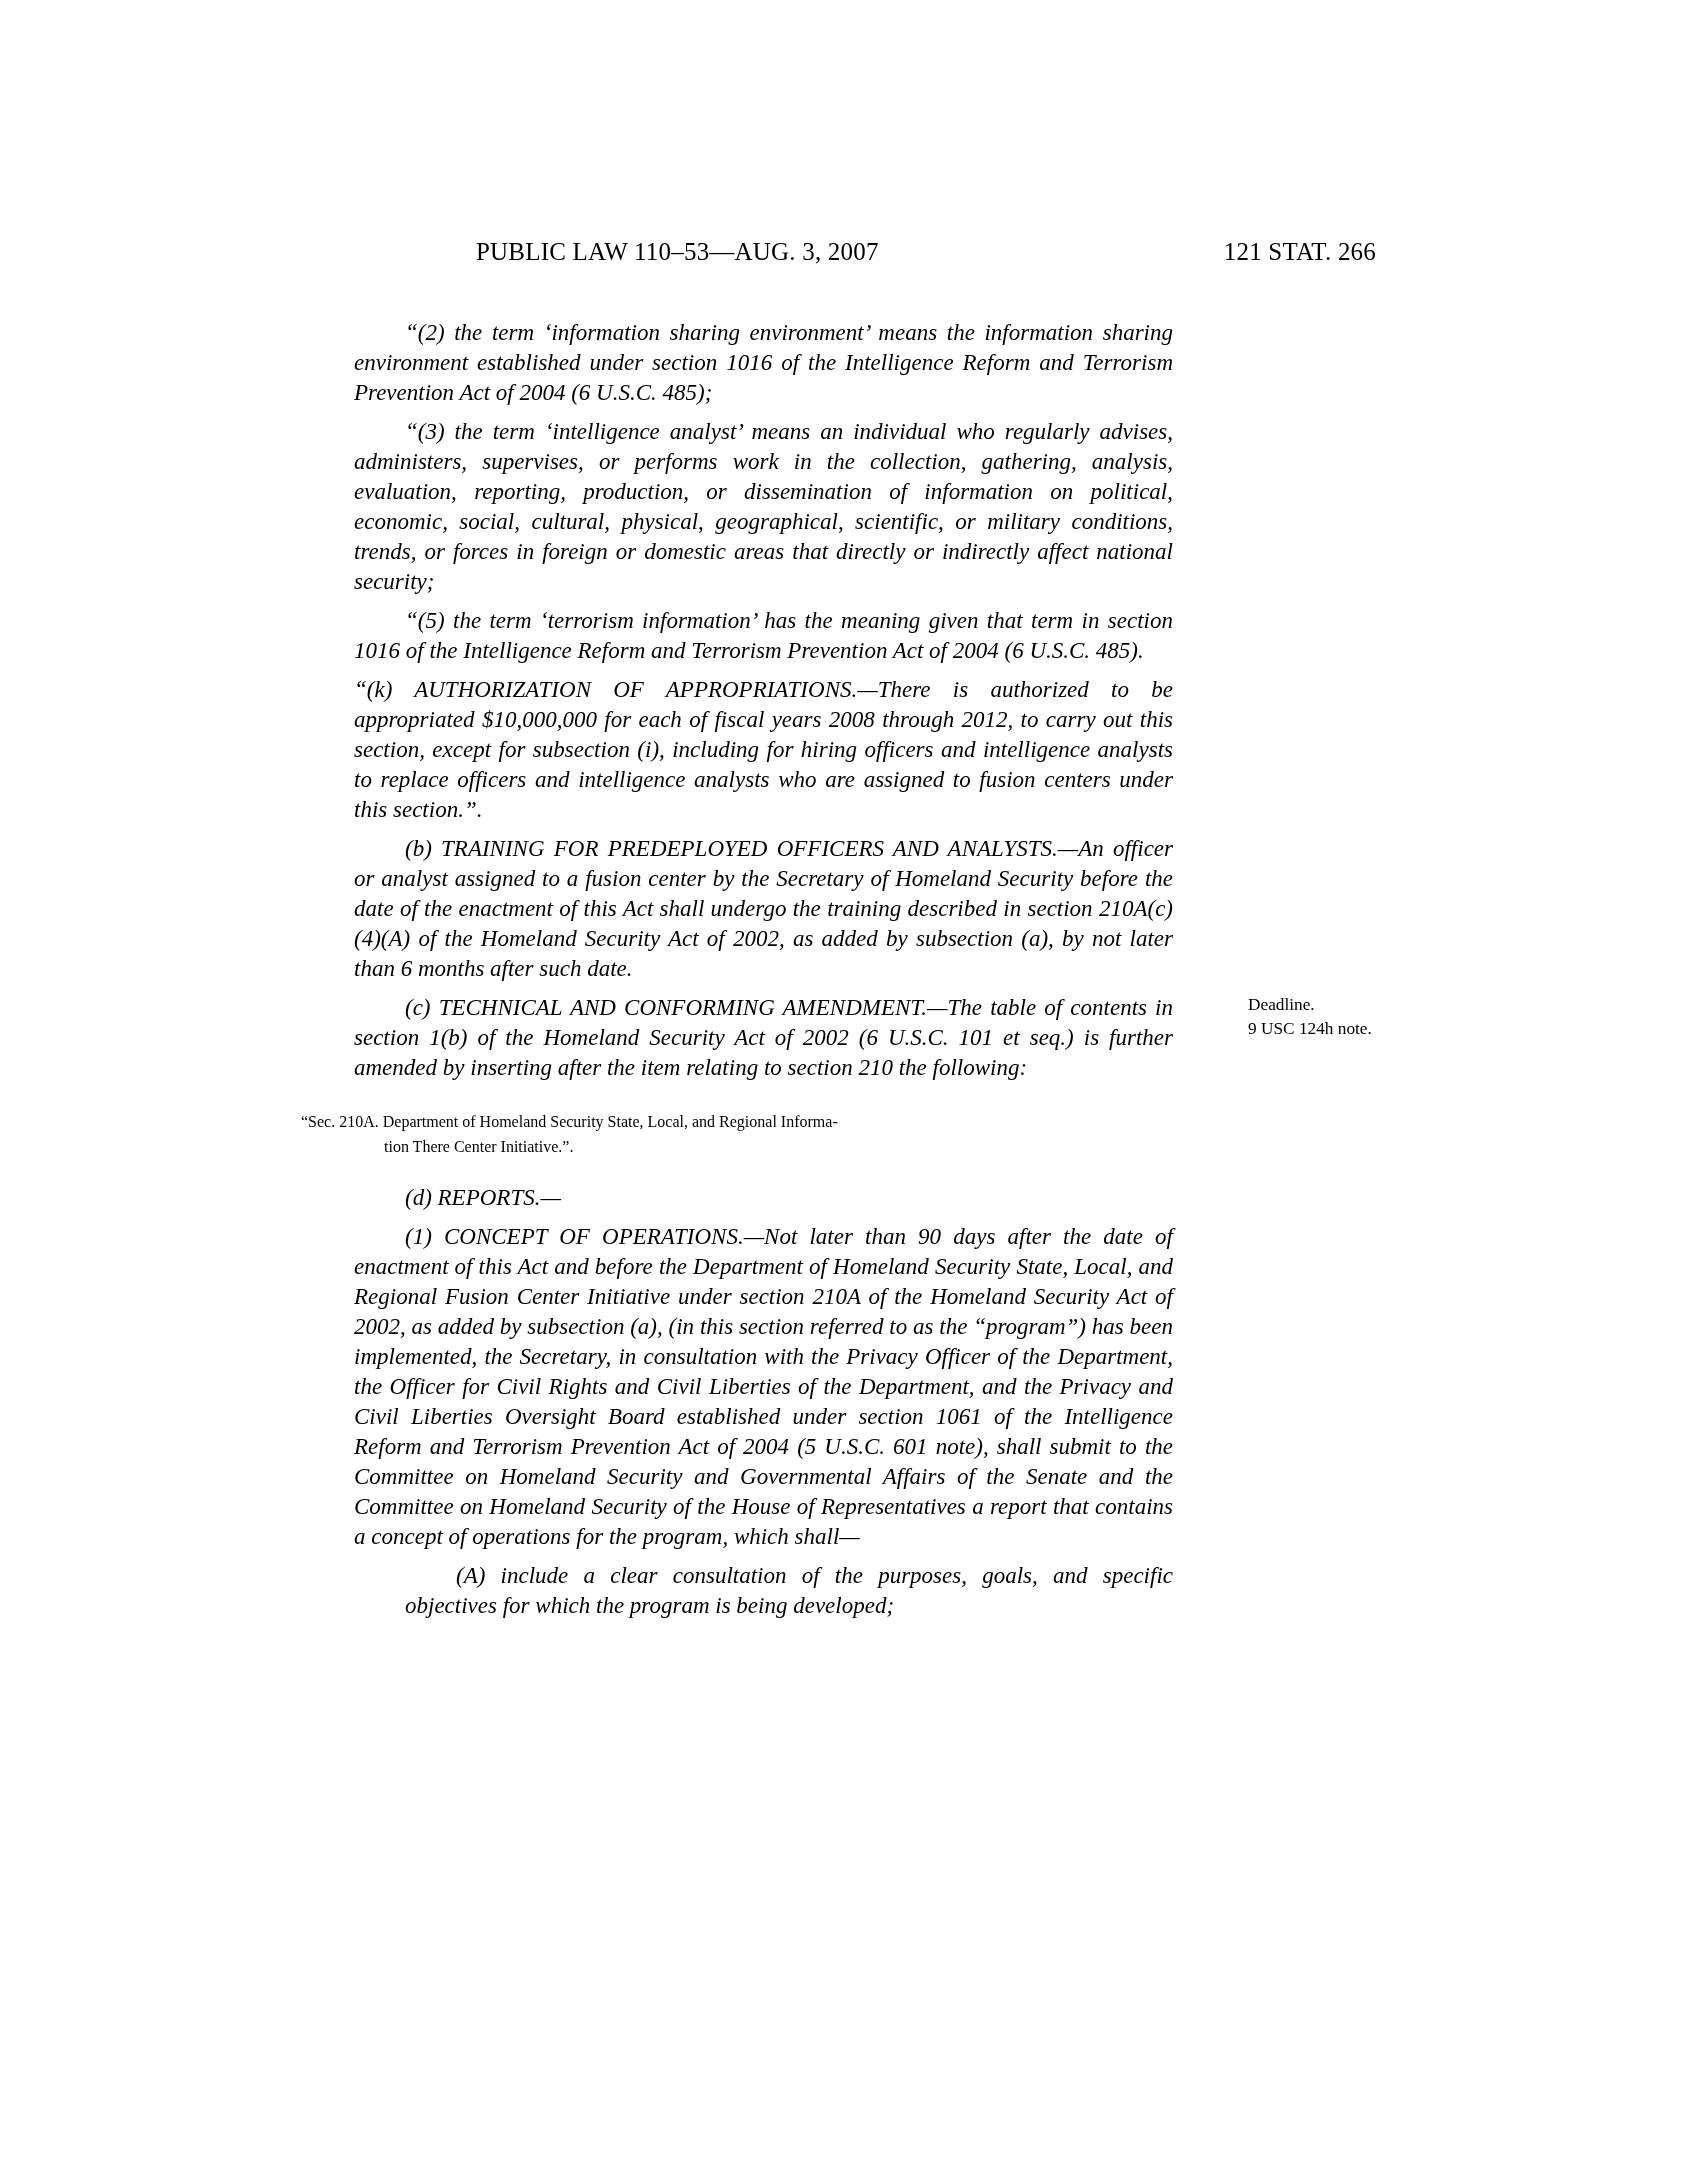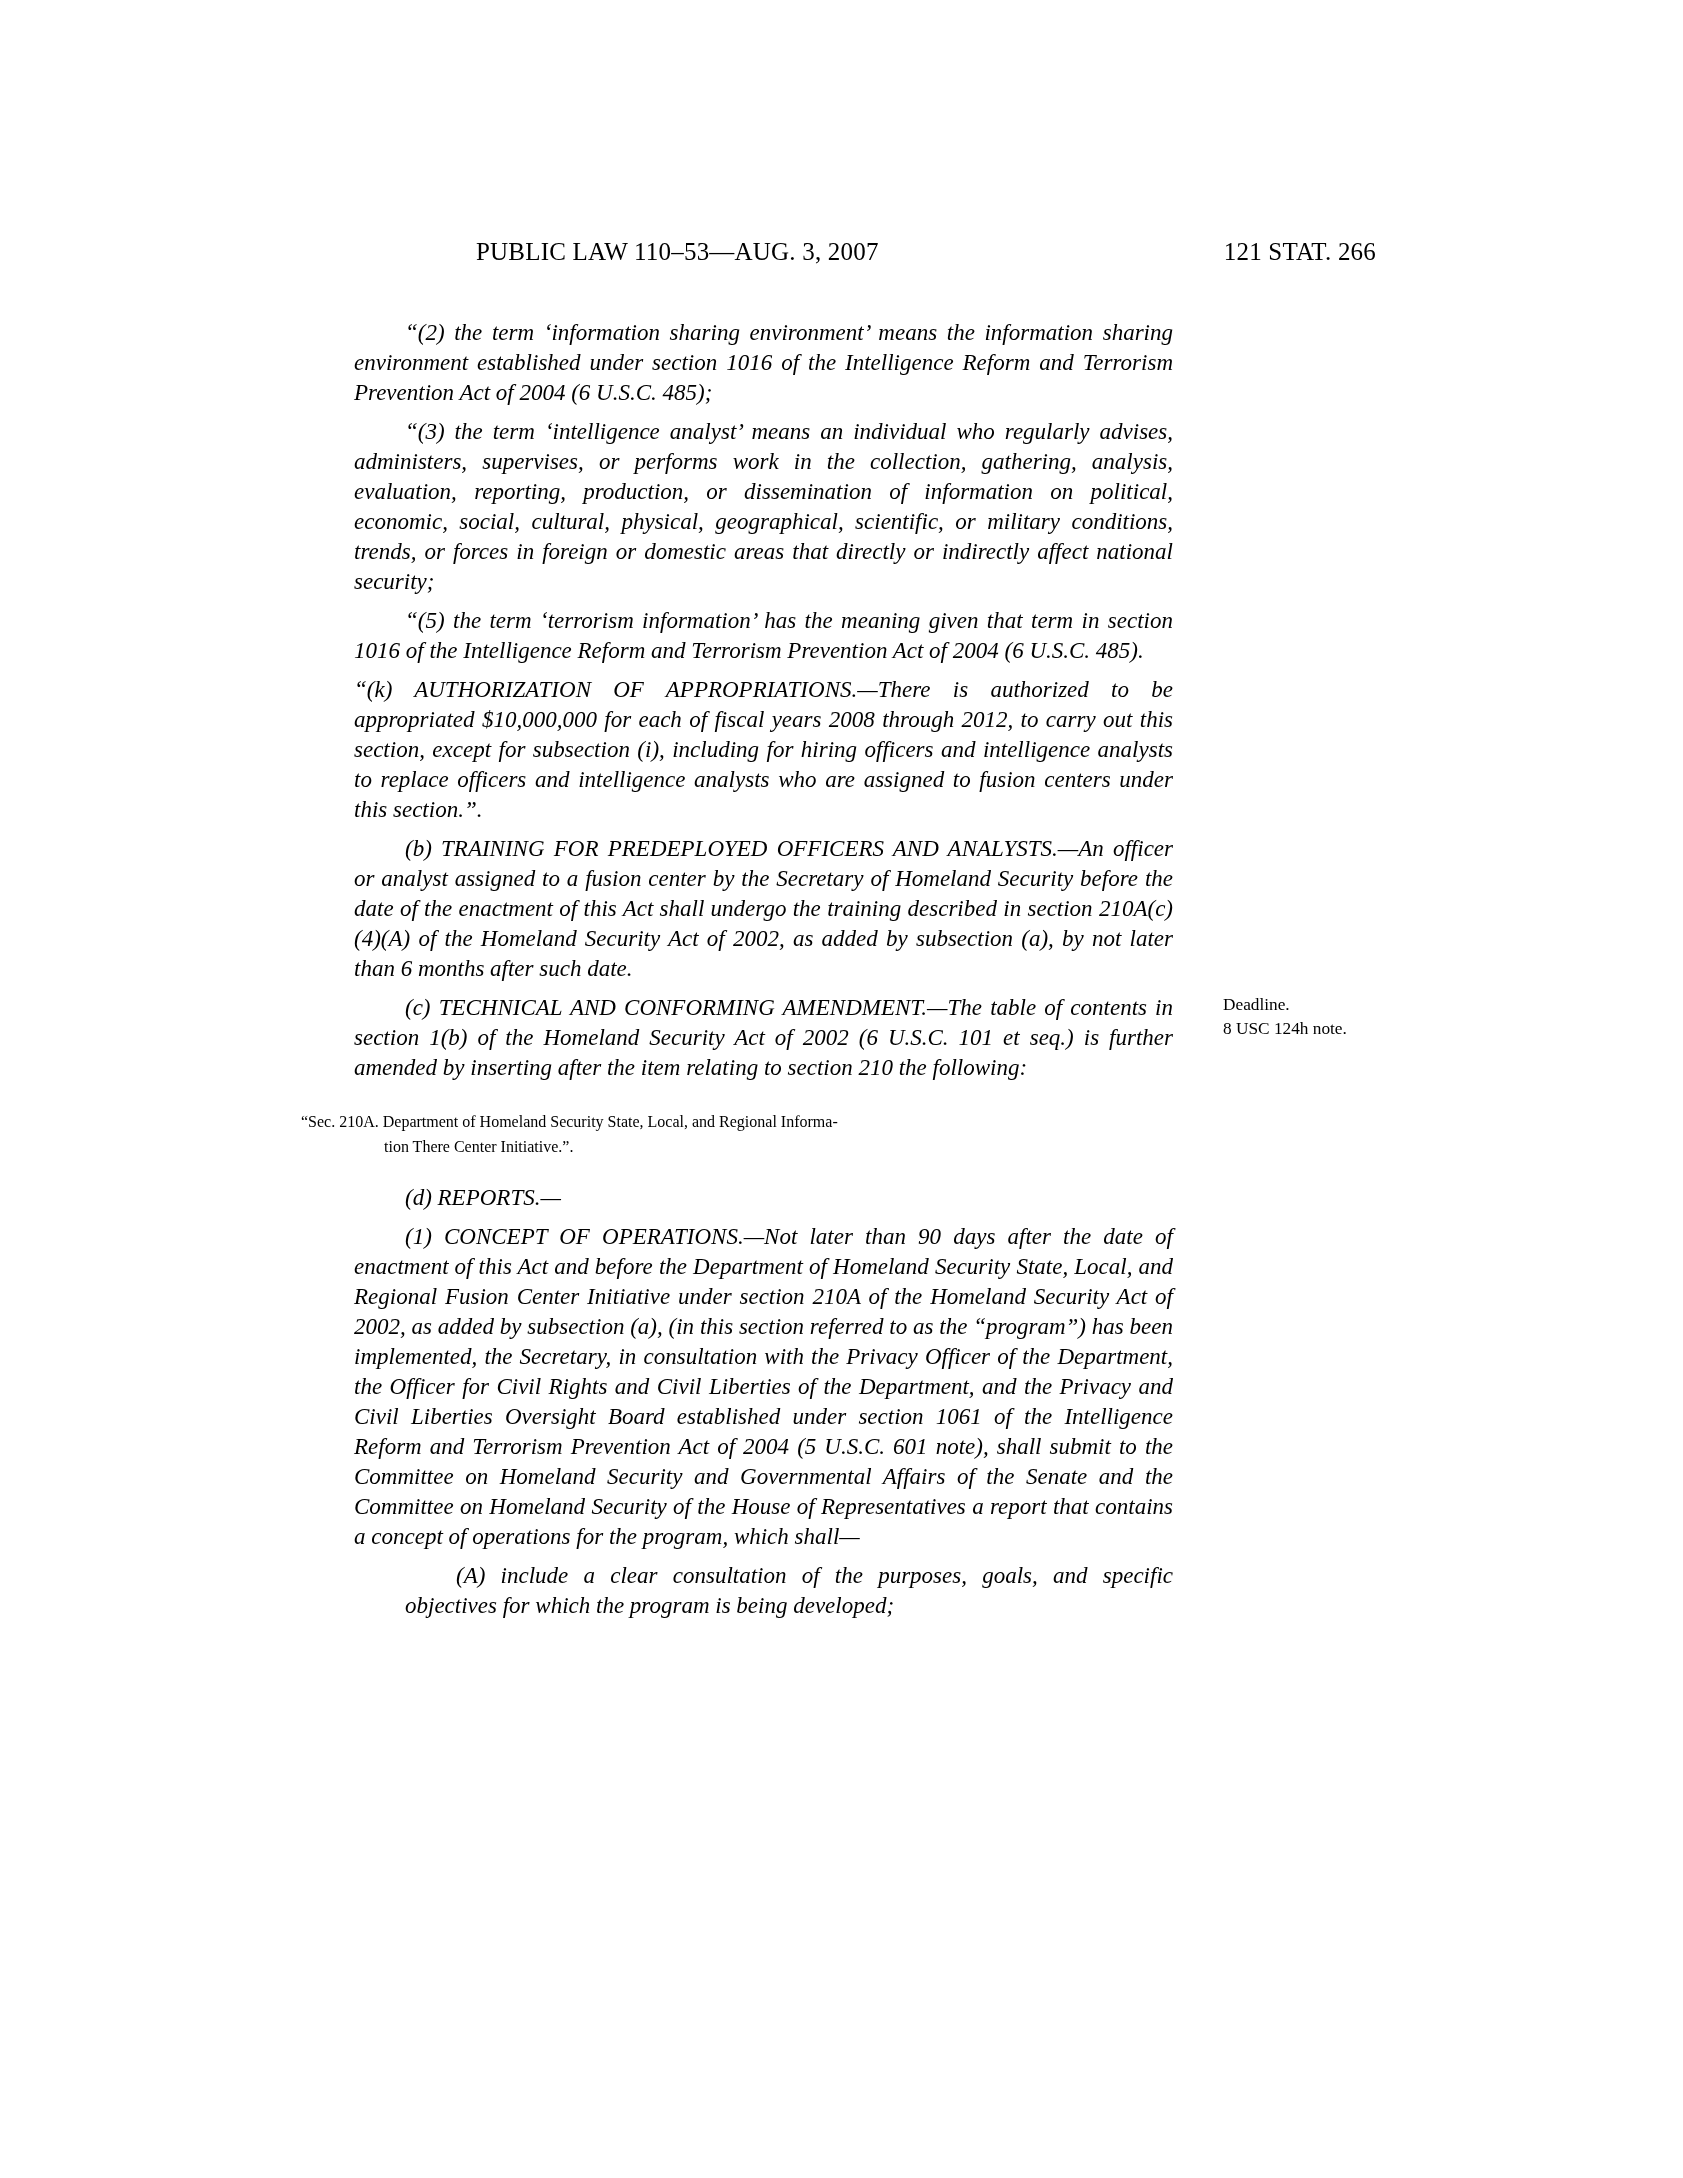--- a/index.html
+++ b/index.html
@@ -72,21 +72,21 @@
     padding-left: 83px;
     text-indent: 0;
   }
   .quote-block .first {
     display: block;
     padding-left: 0;
     text-indent: 0;
   }
   .sidenote {
     position: absolute;
-    left: 1223px;
+    left: 1248px;
     top: 993px;
     width: 228px;
     font-size: 17.3px;
     line-height: 24px;
     font-family: "Liberation Serif", serif;
   }
   .sidenote div {
     white-space: nowrap;
   }
 </style>
@@ -95,21 +95,21 @@
 
 <div class="page">
 
   <div class="header">
     <span class="left">PUBLIC LAW 110–53—AUG. 3, 2007</span>
     <span class="right">121 STAT. 266</span>
   </div>
 
   <div class="sidenote">
     <div>Deadline.</div>
-    <div>8 USC 124h note.</div>
+    <div>9 USC 124h note.</div>
   </div>
 
   <div class="body-col">
 
     <p class="para">“(2) the term ‘information sharing environment’ means the information sharing environment established under section 1016 of the Intelligence Reform and Terrorism Prevention Act of 2004 (6 U.S.C. 485);</p>
     <p class="para">“(3) the term ‘intelligence analyst’ means an individual who regularly advises, administers, supervises, or performs work in the collection, gathering, analysis, evaluation, reporting, production, or dissemination of information on political, economic, social, cultural, physical, geographical, scientific, or military conditions, trends, or forces in foreign or domestic areas that directly or indirectly affect national security;</p>
     <p class="para">“(5) the term ‘terrorism information’ has the meaning given that term in section 1016 of the Intelligence Reform and Terrorism Prevention Act of 2004 (6 U.S.C. 485).</p>
     <p class="para hang">“(k) AUTHORIZATION OF APPROPRIATIONS.—There is authorized to be appropriated $10,000,000 for each of fiscal years 2008 through 2012, to carry out this section, except for subsection (i), including for hiring officers and intelligence analysts to replace officers and intelligence analysts who are assigned to fusion centers under this section.”.</p>
     <p class="para">(b) TRAINING FOR PREDEPLOYED OFFICERS AND ANALYSTS.—An officer or analyst assigned to a fusion center by the Secretary of Homeland Security before the date of the enactment of this Act shall undergo the training described in section 210A(c)(4)(A) of the Homeland Security Act of 2002, as added by subsection (a), by not later than 6 months after such date.</p>
     <p class="para">(c) TECHNICAL AND CONFORMING AMENDMENT.—The table of contents in section 1(b) of the Homeland Security Act of 2002 (6 U.S.C. 101 et seq.) is further amended by inserting after the item relating to section 210 the following:</p>

